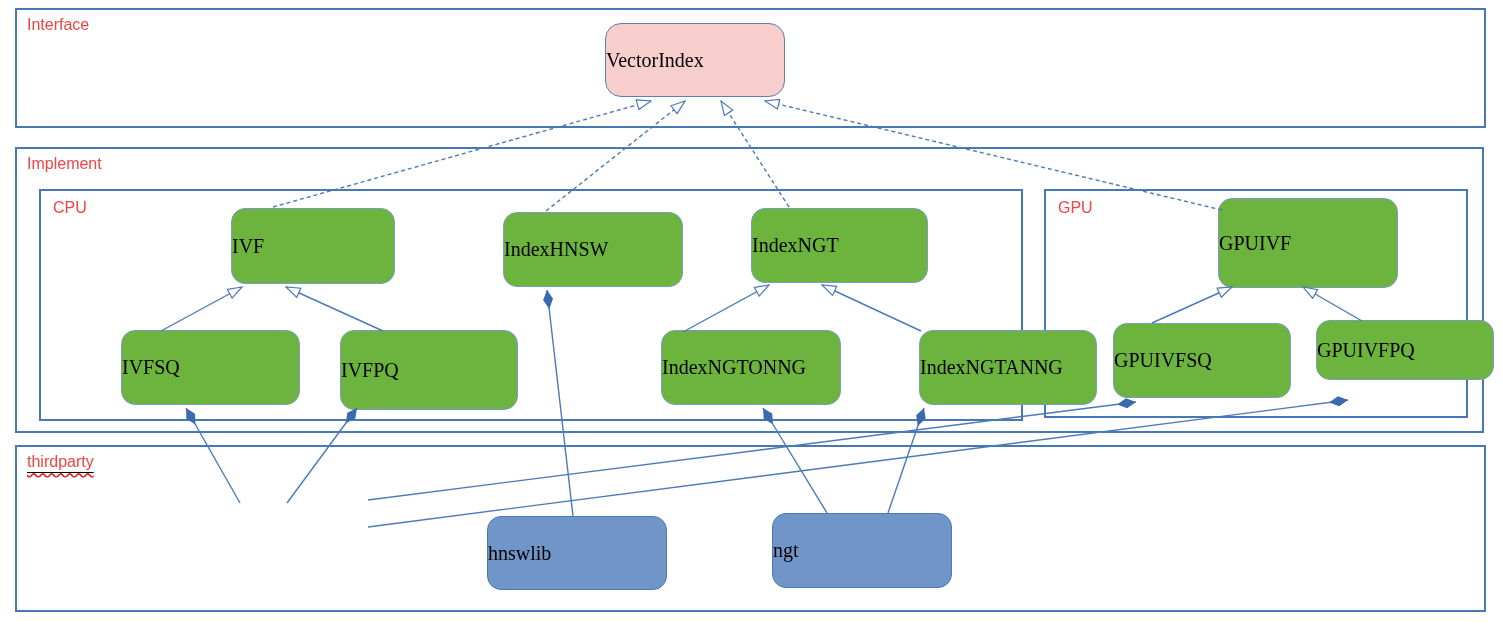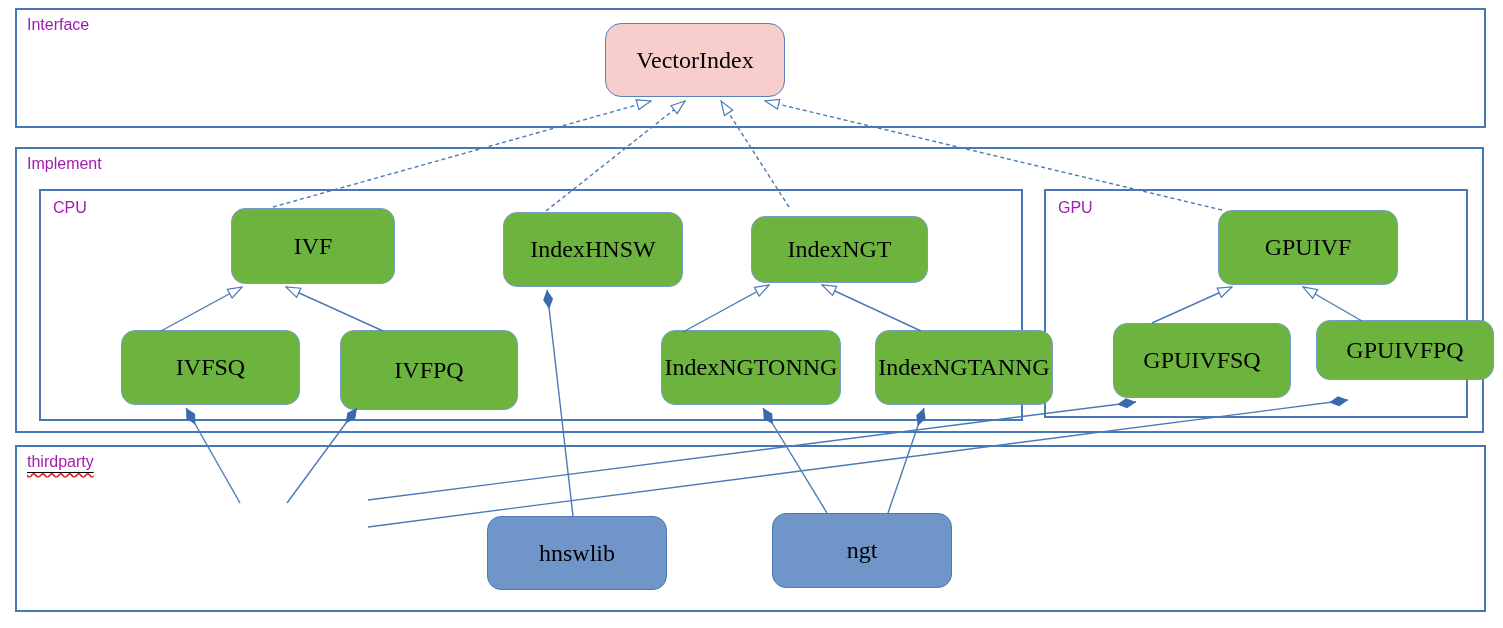--- a/index.html
+++ b/index.html
@@ -6,26 +6,26 @@
   .canvas{
     position:relative;width:1503px;height:628px;background:#fff;
     font-family:"Liberation Sans",sans-serif;overflow:hidden;
     color:var(--text,#000);
   }
   .frame{
     position:absolute;border:2px solid var(--frame-border,#4778b3);
     box-sizing:border-box;background:transparent;z-index:1;
   }
   .flabel{
-    position:absolute;left:10px;top:6px;font-size:16px;color:#a21caf;
+    position:absolute;left:10px;top:6px;font-size:16px;color:#ef4444;
     white-space:nowrap;
   }
   .node{
-    position:absolute;display:flex;align-items:center;justify-content:center;
-    border-radius:14px;font-family:"Liberation Serif",serif;font-size:24px;
+    position:absolute;display:flex;align-items:center;justify-content:flex-start;
+    border-radius:14px;font-family:"Liberation Serif",serif;font-size:20px;
     z-index:2;box-sizing:border-box;text-align:center;
   }
   .node.green{background:var(--green-fill,#6cb43e);border:1px solid var(--green-border,#7a9cc6);margin-left:48px;}
   .node.pink{background:var(--pink-fill,#f8cecc);border:1px solid var(--pink-border,#5b80b9);border-radius:16px;}
   .node.blue{background:var(--blue-fill,#7095c8);border:1px solid var(--blue-border,#4a79b6);}
   svg.wires{position:absolute;left:0;top:0;z-index:3;pointer-events:none;}
   .edge{stroke:var(--line,#4b7ab8);stroke-width:1.4;fill:none;}
   .edge.dashed{stroke-dasharray:4 3;}
   .squiggle-outer{
     text-decoration:underline wavy var(--squiggle,#e01b1b);
@@ -61,38 +61,38 @@
   <div class="node pink" style="left:605px;top:23px;width:180px;height:74px">
     <span>VectorIndex</span>
   </div>
 
   <div class="node green" style="left:183px;top:208px;width:164px;height:76px">
     <span>IVF</span>
   </div>
   <div class="node green" style="left:455px;top:212px;width:180px;height:75px">
     <span>IndexHNSW</span>
   </div>
-  <div class="node green" style="left:703px;top:216px;width:177px;height:67px">
+  <div class="node green" style="left:703px;top:208px;width:177px;height:75px">
     <span>IndexNGT</span>
   </div>
 
-  <div class="node green" style="left:1170px;top:210px;width:180px;height:75px">
+  <div class="node green" style="left:1170px;top:198px;width:180px;height:90px">
     <span>GPUIVF</span>
   </div>
 
   <div class="node green" style="left:73px;top:330px;width:179px;height:75px">
     <span>IVFSQ</span>
   </div>
   <div class="node green" style="left:292px;top:330px;width:178px;height:80px">
     <span>IVFPQ</span>
   </div>
   <div class="node green" style="left:613px;top:330px;width:180px;height:75px">
     <span>IndexNGTONNG</span>
   </div>
-  <div class="node green" style="left:827px;top:330px;width:178px;height:75px">
+  <div class="node green" style="left:871px;top:330px;width:178px;height:75px">
     <span>IndexNGTANNG</span>
   </div>
 
   <div class="node green" style="left:1065px;top:323px;width:178px;height:75px">
     <span>GPUIVFSQ</span>
   </div>
   <div class="node green" style="left:1268px;top:320px;width:178px;height:60px">
     <span>GPUIVFPQ</span>
   </div>
 

